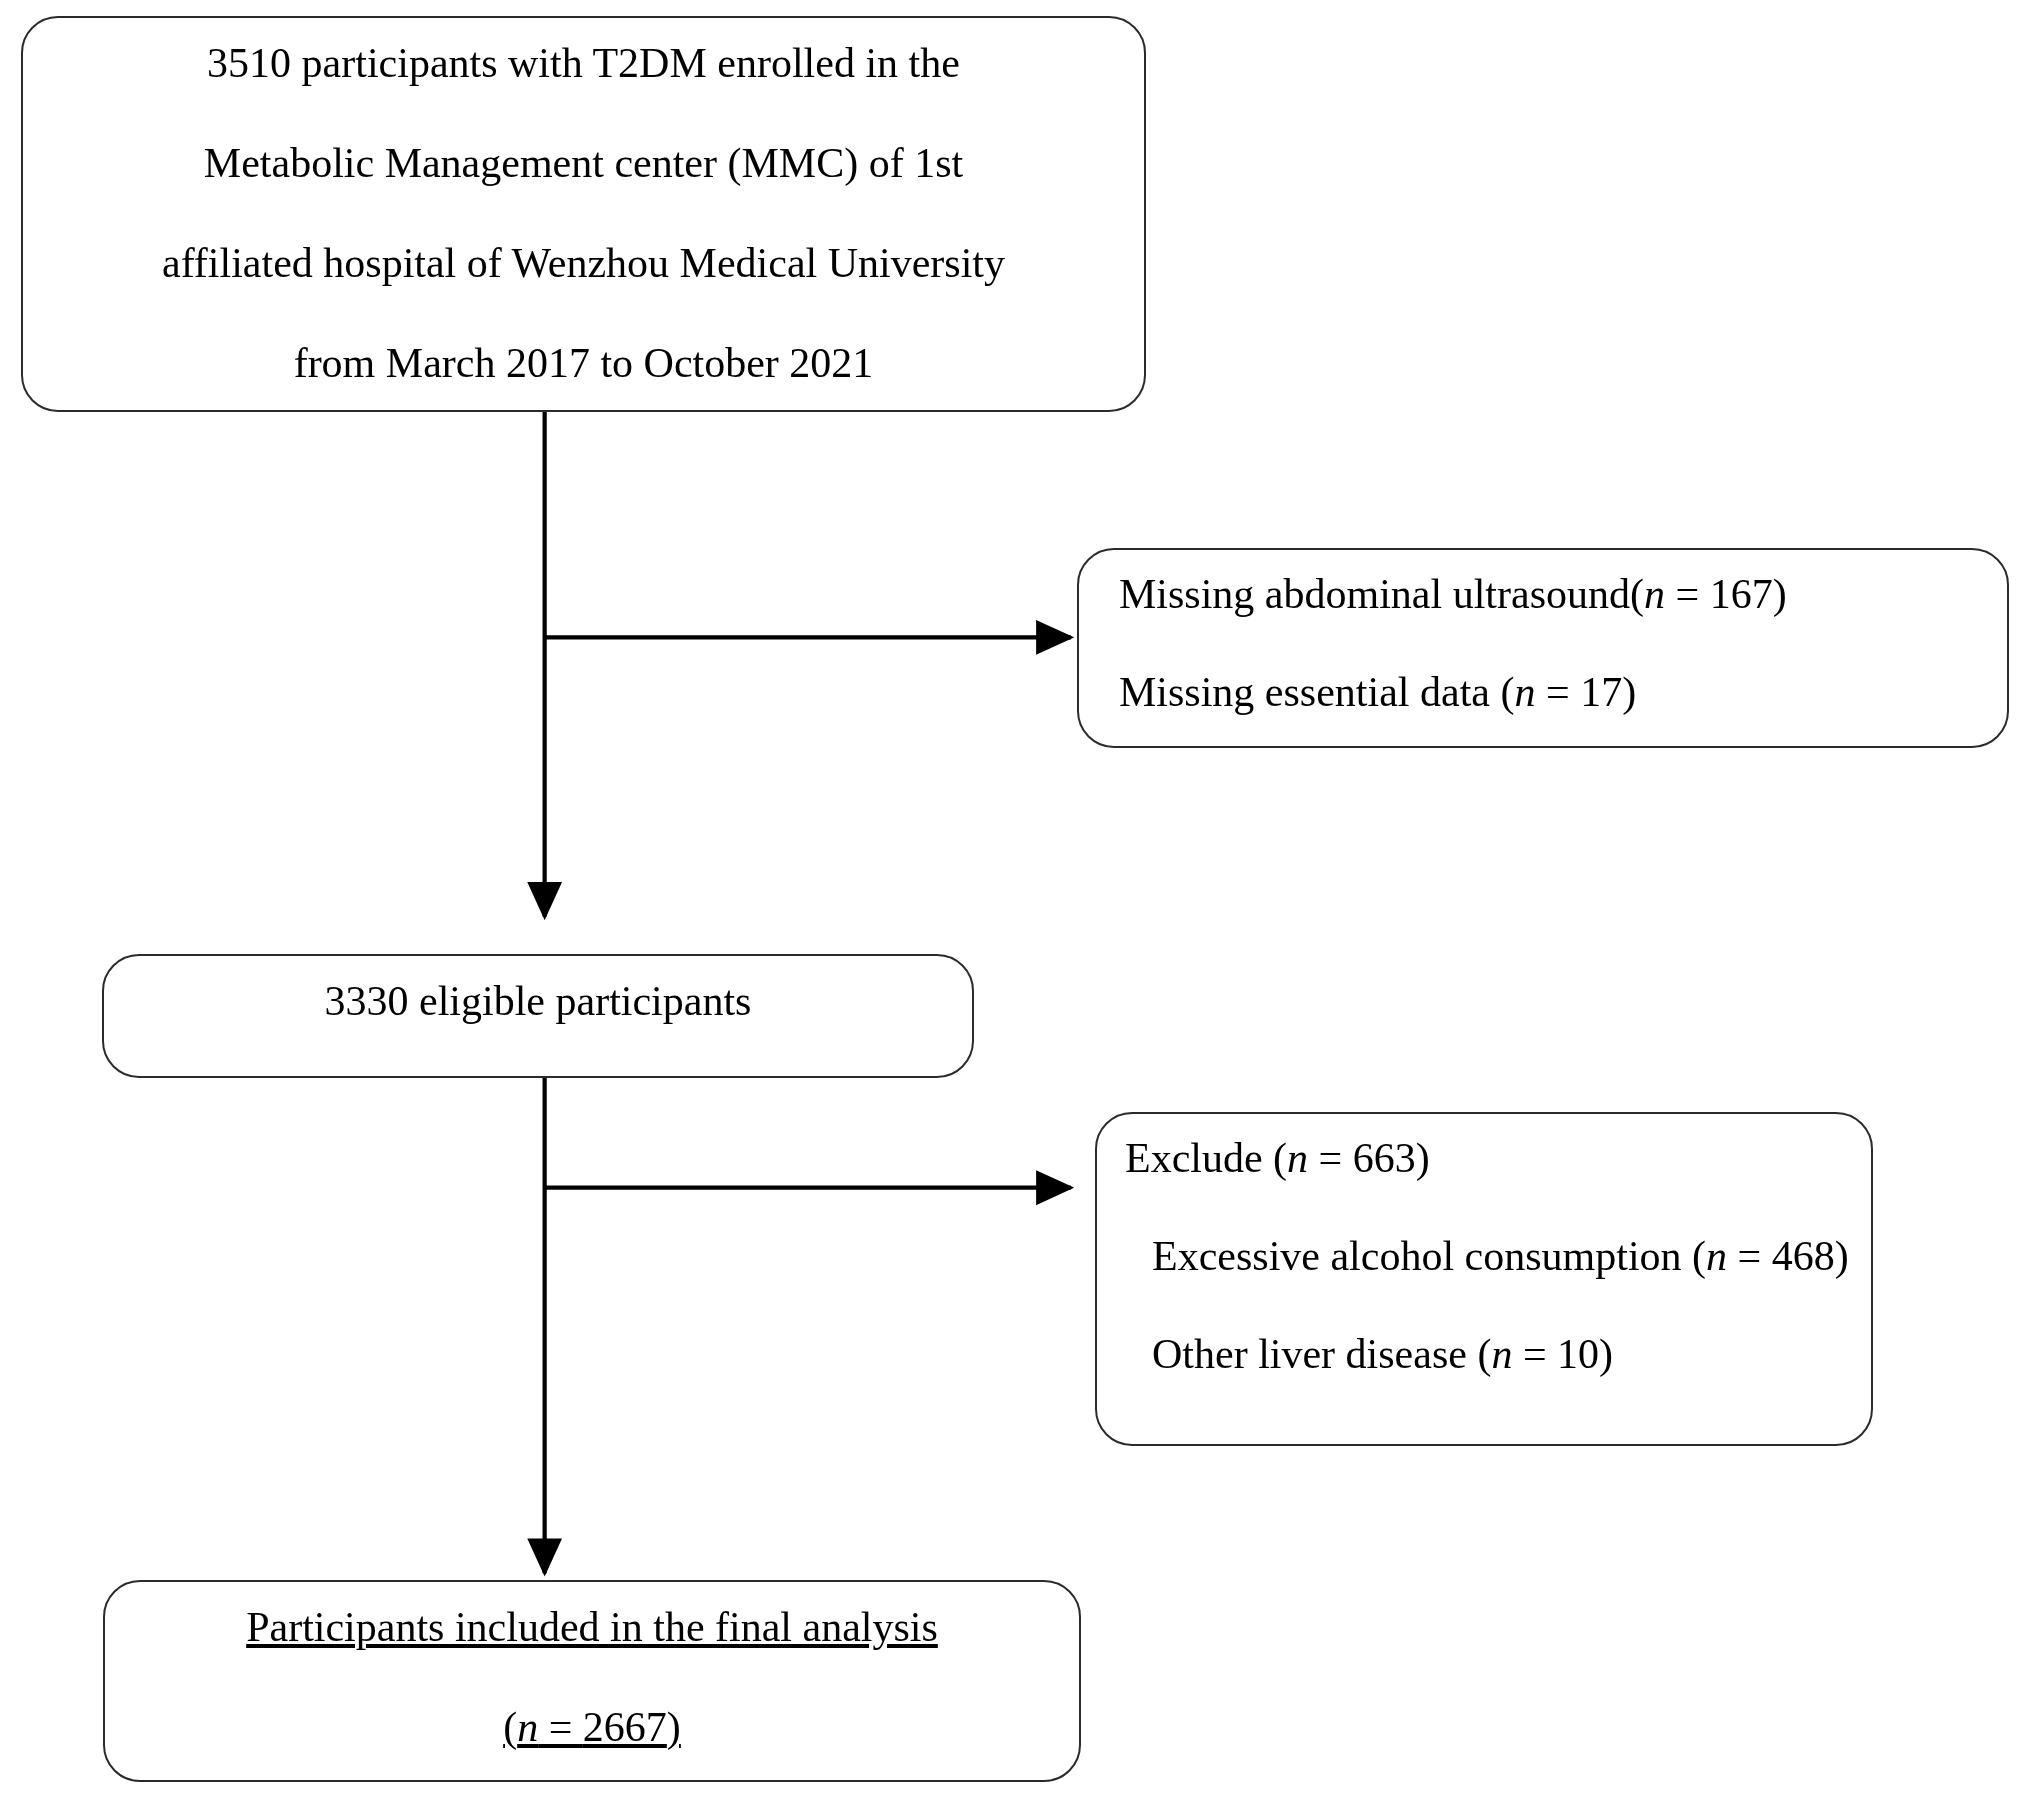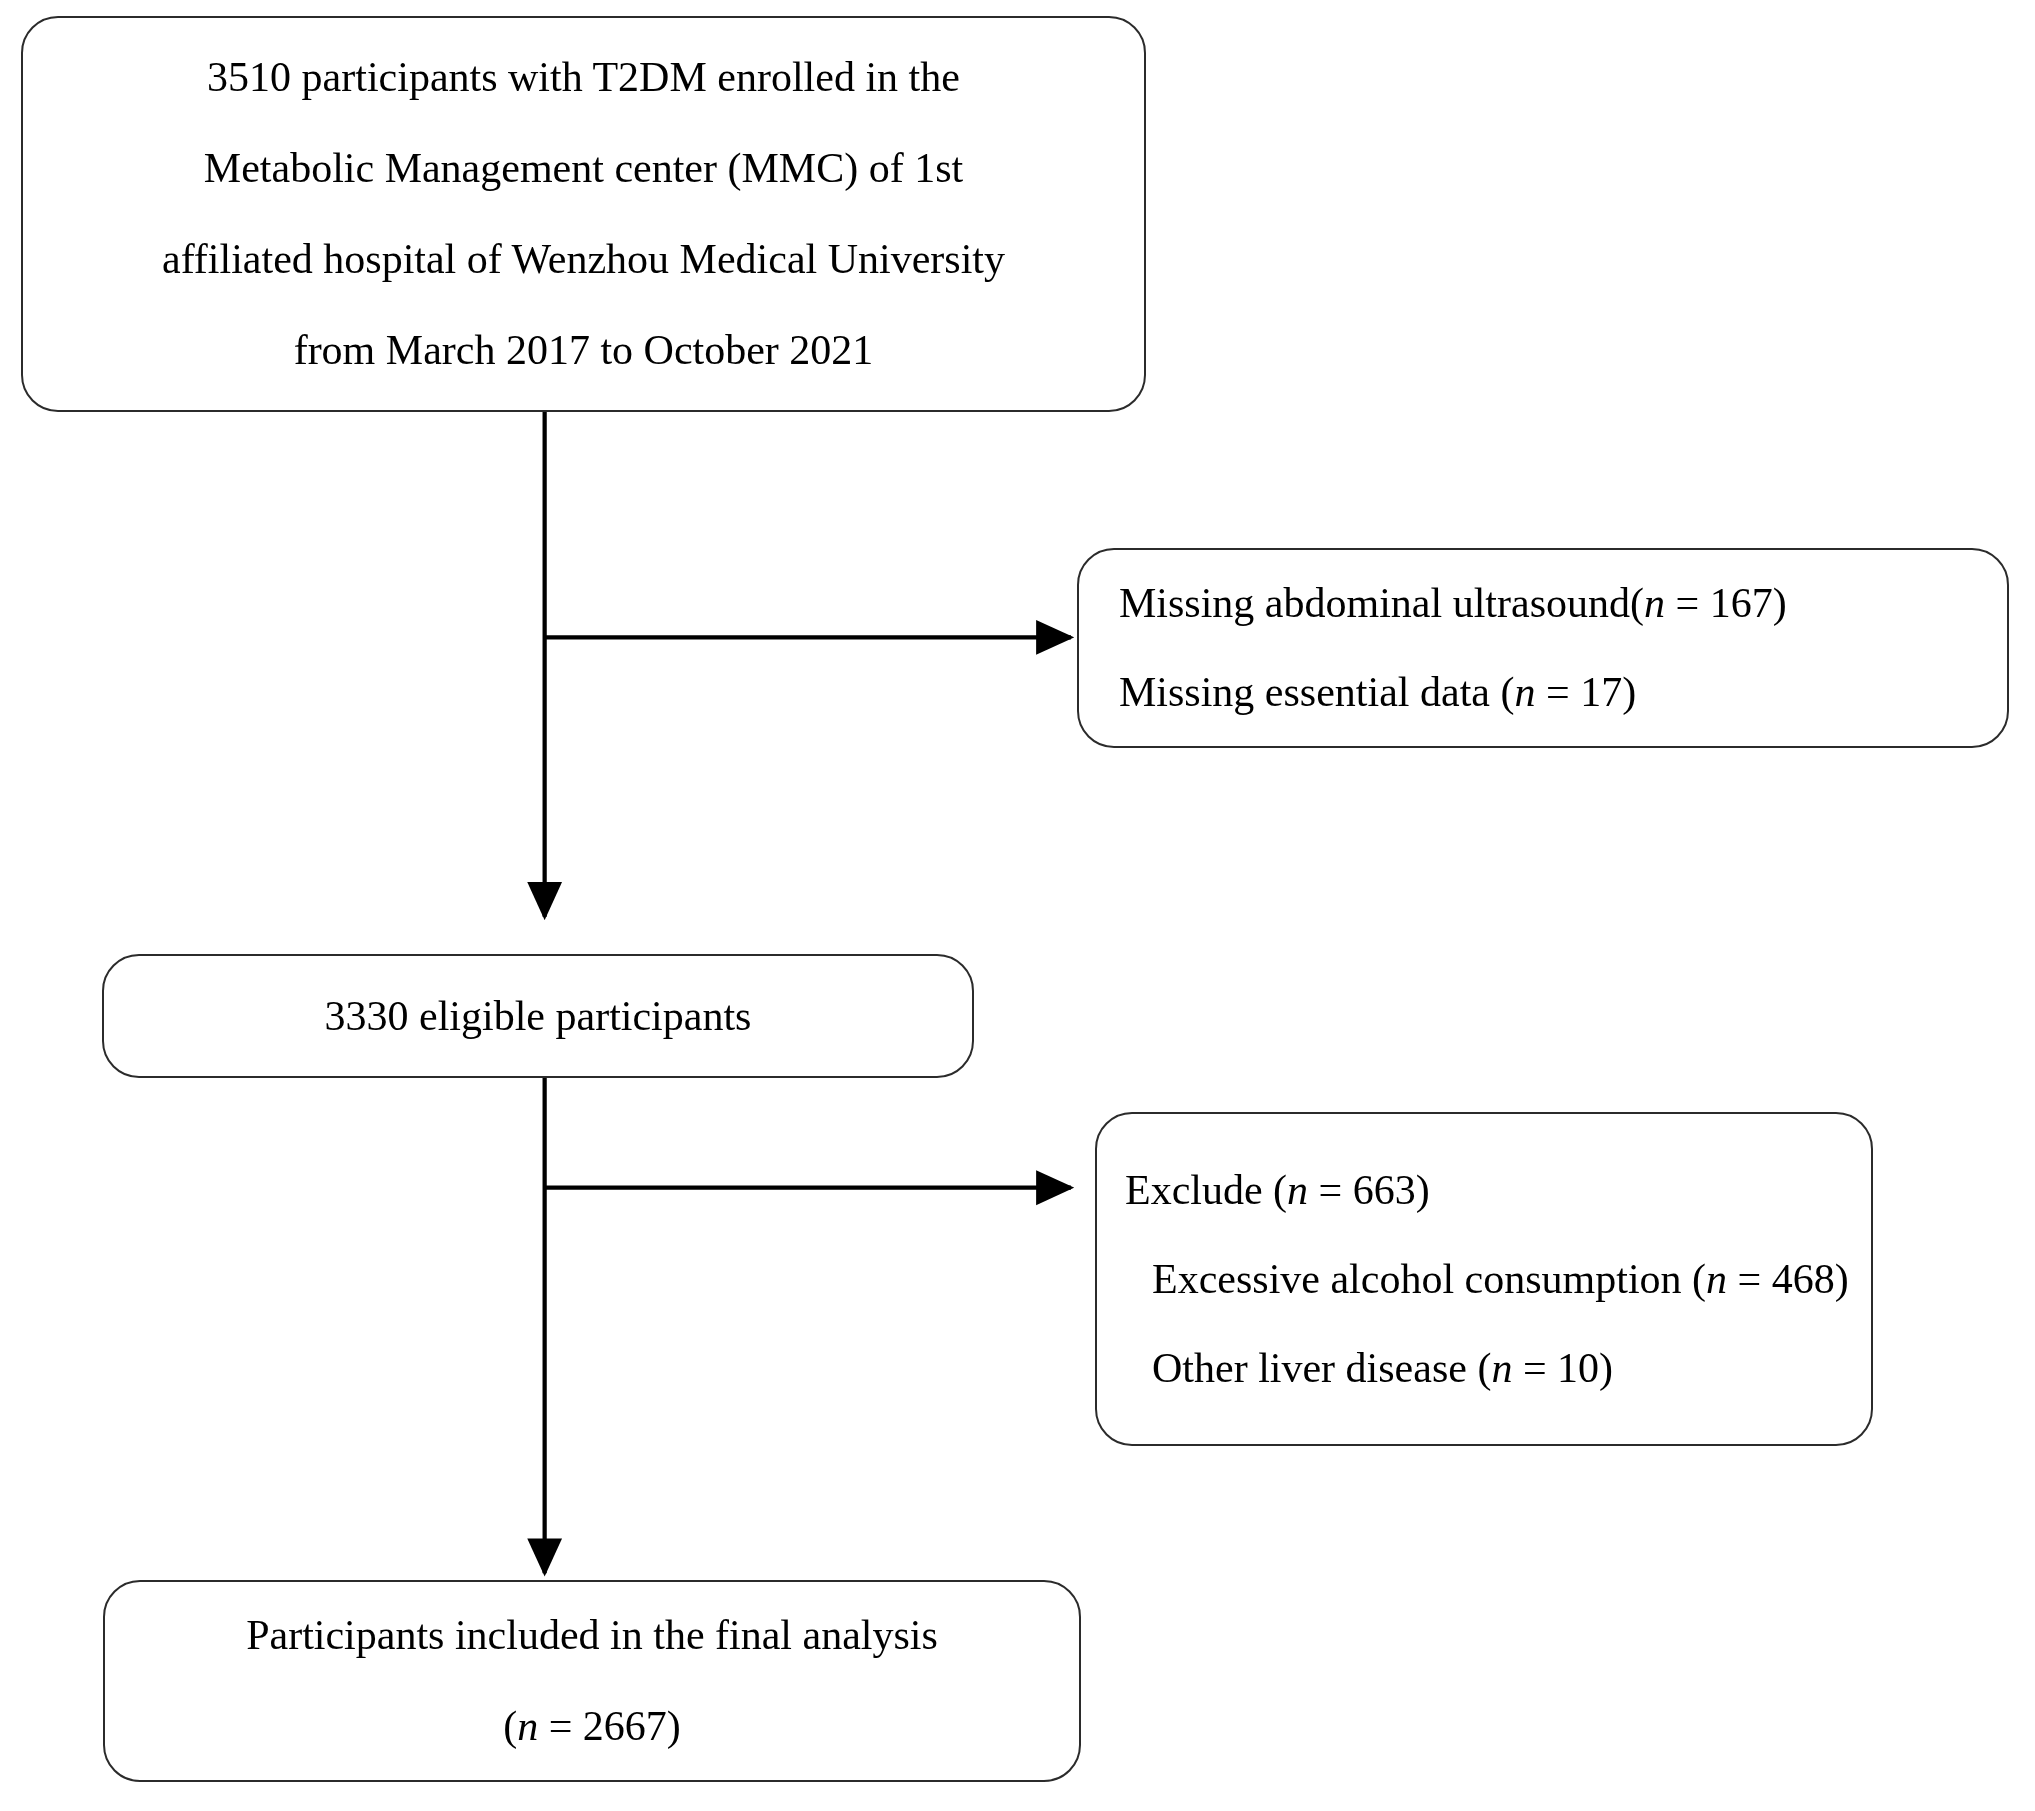--- a/index.html
+++ b/index.html
@@ -17,22 +17,22 @@
     overflow: hidden;
   }
   .box {
     position: absolute;
     box-sizing: border-box;
     background: #ffffff;
     border: 2.1px solid #2b2b2b;
     border-radius: 37px;
     display: flex;
     flex-direction: column;
-    justify-content: center;
     color: #000000;
+    gap: 9px;
   }
   .box.center { align-items: center; text-align: center; }
   .box.left   { align-items: flex-start; text-align: left; }
 
   .line {
     font-size: 42px;
     line-height: 91px;
     white-space: nowrap;
     color: #000000;
   }
@@ -47,21 +47,21 @@
     width: 2035px;
     height: 1811px;
     pointer-events: none;
   }
 
   
   #box-enrolled      { left: 21px;   top: 15.6px;   width: 1125px; height: 396px; }
   #box-missing       { left: 1077px; top: 548px;  width: 932px; height: 200px; }
   #box-eligible      { left: 102px;  top: 954px; width: 872px; height: 124px; }
   #box-excluded      { left: 1095px; top: 1112px; width: 778px; height: 334px; }
-  #box-final         { left: 103px;  top: 1580px; width: 978px; height: 202px; }
+  #box-final         { left: 103px;  top: 1580px; width: 978px; height: 202px; text-decoration: underline; }
 
   #box-missing  { padding: 0 0 0 40px; }
   #box-excluded { padding: 0 0 0 28px; }
   #box-missing .line, #box-excluded .line { line-height: 89px; }
 </style>
 </head>
 <body>
 
 <div id="canvas">
 

